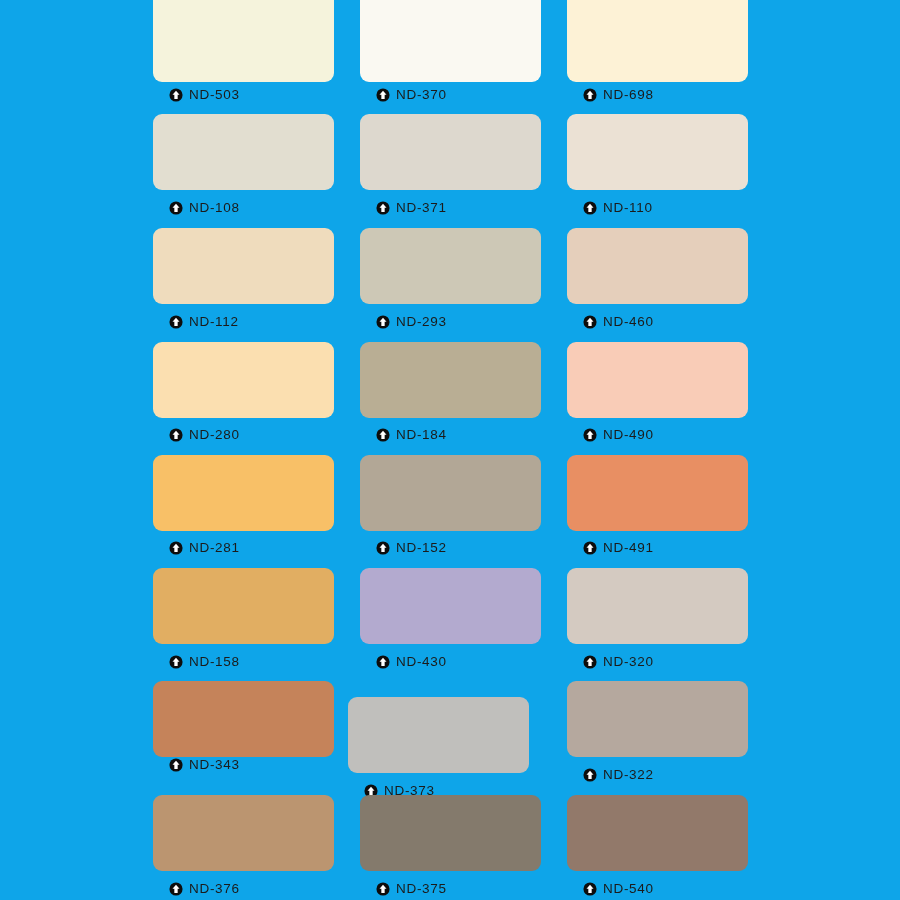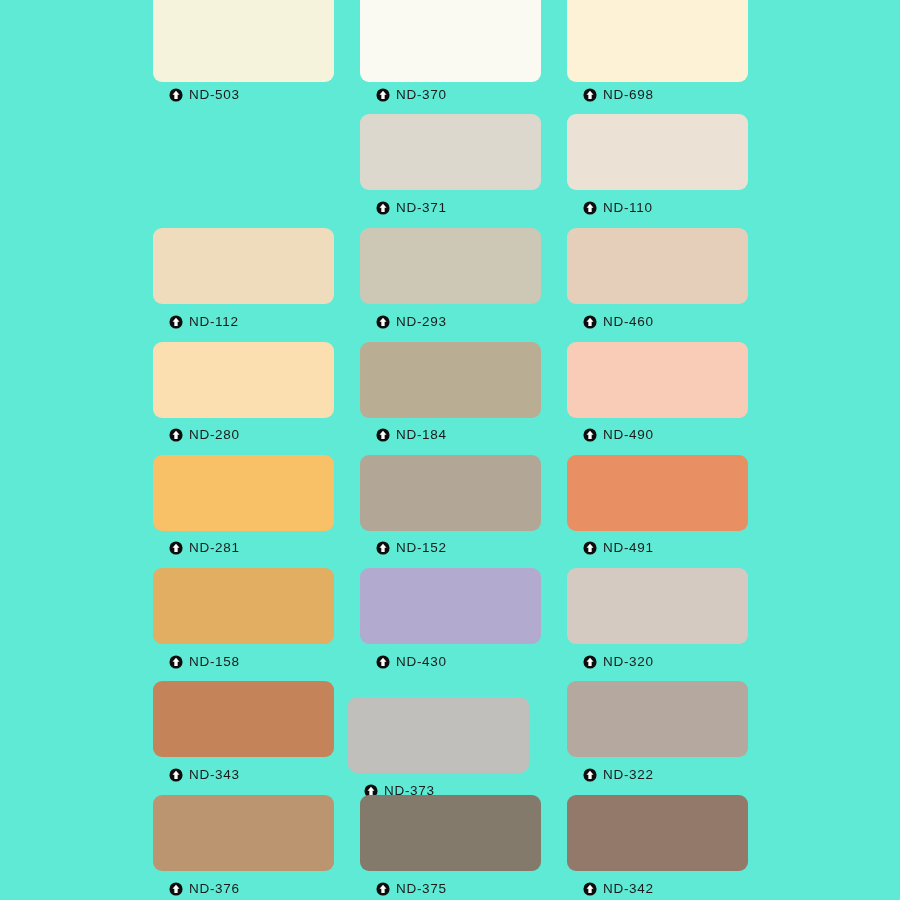--- a/index.html
+++ b/index.html
@@ -63,21 +63,21 @@
     font-size: 13.5px;
     line-height: 14px;
     color: #1b1b1b;
     letter-spacing: 0.7px;
     font-weight: 400;
   }
 </style>
 </head>
 <body>
 
-<div id="swatch-grid" style="background: #5eead4; text-decoration: underline;">
+<div id="swatch-grid" style="background: #0ea5e9; text-decoration: underline;">
     <div class="swatch-cell" style="left: 153px; top: 0px; width: 181px; height: 113px;">
       <div class="swatch-chip" style="height: 82px; background: rgb(245, 243, 220); border-top-left-radius: 0px; border-top-right-radius: 0px;"></div>
       <div class="swatch-caption" style="top: 88px;">
         <span class="up-arrow-icon">
           <svg viewBox="0 0 16 16" aria-hidden="true">
             <circle cx="8" cy="8" r="7.5" fill="#0d0d0d"></circle>
             <path d="M8 3.1 L12.0 7.6 L9.9 7.6 L9.9 12.6 L6.1 12.6 L6.1 7.6 L4.0 7.6 Z" fill="#ffffff"></path>
           </svg>
         </span>
         <span class="swatch-label" style="color: rgb(27, 27, 27);">ND-503</span>
@@ -100,20 +100,32 @@
       <div class="swatch-caption" style="top: 88px;">
         <span class="up-arrow-icon">
           <svg viewBox="0 0 16 16" aria-hidden="true">
             <circle cx="8" cy="8" r="7.5" fill="#0d0d0d"></circle>
             <path d="M8 3.1 L12.0 7.6 L9.9 7.6 L9.9 12.6 L6.1 12.6 L6.1 7.6 L4.0 7.6 Z" fill="#ffffff"></path>
           </svg>
         </span>
         <span class="swatch-label" style="color: rgb(27, 27, 27);">ND-698</span>
       </div>
     </div>
+    <div class="swatch-cell" style="left: 153px; top: 114px; width: 181px; height: 112px;">
+      <div class="swatch-chip" style="height: 76px; background: rgb(226, 222, 208);"></div>
+      <div class="swatch-caption" style="top: 87px;">
+        <span class="up-arrow-icon">
+          <svg viewBox="0 0 16 16" aria-hidden="true">
+            <circle cx="8" cy="8" r="7.5" fill="#0d0d0d"></circle>
+            <path d="M8 3.1 L12.0 7.6 L9.9 7.6 L9.9 12.6 L6.1 12.6 L6.1 7.6 L4.0 7.6 Z" fill="#ffffff"></path>
+          </svg>
+        </span>
+        <span class="swatch-label" style="color: rgb(27, 27, 27);">ND-108</span>
+      </div>
+    </div>
     <div class="swatch-cell" style="left: 360px; top: 114px; width: 181px; height: 112px;">
       <div class="swatch-chip" style="height: 76px; background: rgb(221, 216, 206);"></div>
       <div class="swatch-caption" style="top: 87px;">
         <span class="up-arrow-icon">
           <svg viewBox="0 0 16 16" aria-hidden="true">
             <circle cx="8" cy="8" r="7.5" fill="#0d0d0d"></circle>
             <path d="M8 3.1 L12.0 7.6 L9.9 7.6 L9.9 12.6 L6.1 12.6 L6.1 7.6 L4.0 7.6 Z" fill="#ffffff"></path>
           </svg>
         </span>
         <span class="swatch-label" style="color: rgb(27, 27, 27);">ND-371</span>
@@ -270,21 +282,21 @@
           <svg viewBox="0 0 16 16" aria-hidden="true">
             <circle cx="8" cy="8" r="7.5" fill="#0d0d0d"></circle>
             <path d="M8 3.1 L12.0 7.6 L9.9 7.6 L9.9 12.6 L6.1 12.6 L6.1 7.6 L4.0 7.6 Z" fill="#ffffff"></path>
           </svg>
         </span>
         <span class="swatch-label" style="color: rgb(27, 27, 27);">ND-320</span>
       </div>
     </div>
     <div class="swatch-cell" style="left: 153px; top: 681px; width: 181px; height: 112px;">
       <div class="swatch-chip" style="height: 76px; background: rgb(197, 131, 90);"></div>
-      <div class="swatch-caption" style="top: 87px;">
+      <div class="swatch-caption" style="top: 77px;">
         <span class="up-arrow-icon">
           <svg viewBox="0 0 16 16" aria-hidden="true">
             <circle cx="8" cy="8" r="7.5" fill="#0d0d0d"></circle>
             <path d="M8 3.1 L12.0 7.6 L9.9 7.6 L9.9 12.6 L6.1 12.6 L6.1 7.6 L4.0 7.6 Z" fill="#ffffff"></path>
           </svg>
         </span>
         <span class="swatch-label" style="color: rgb(27, 27, 27);">ND-343</span>
       </div>
     </div>
     <div class="swatch-cell" style="left: 348px; top: 681px; width: 181px; height: 112px; margin-top: 16px;">
@@ -337,16 +349,16 @@
     </div>
     <div class="swatch-cell" style="left: 567px; top: 795px; width: 181px; height: 112px;">
       <div class="swatch-chip" style="height: 76px; background: rgb(146, 121, 106);"></div>
       <div class="swatch-caption" style="top: 87px;">
         <span class="up-arrow-icon">
           <svg viewBox="0 0 16 16" aria-hidden="true">
             <circle cx="8" cy="8" r="7.5" fill="#0d0d0d"></circle>
             <path d="M8 3.1 L12.0 7.6 L9.9 7.6 L9.9 12.6 L6.1 12.6 L6.1 7.6 L4.0 7.6 Z" fill="#ffffff"></path>
           </svg>
         </span>
-        <span class="swatch-label" style="color: rgb(27, 27, 27);">ND-342</span>
+        <span class="swatch-label" style="color: rgb(27, 27, 27);">ND-540</span>
       </div>
     </div>
   </div>
 
 </body></html>

